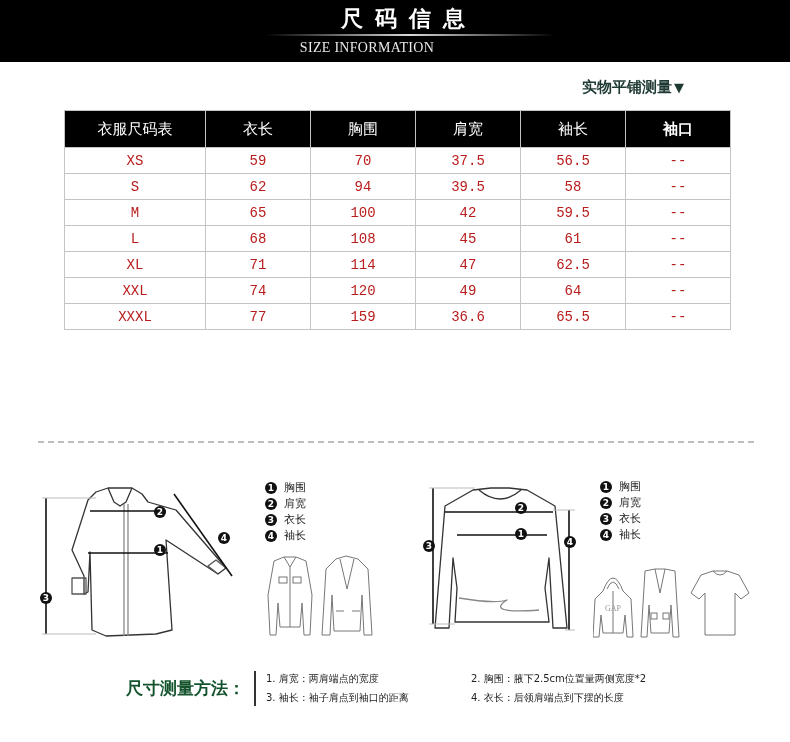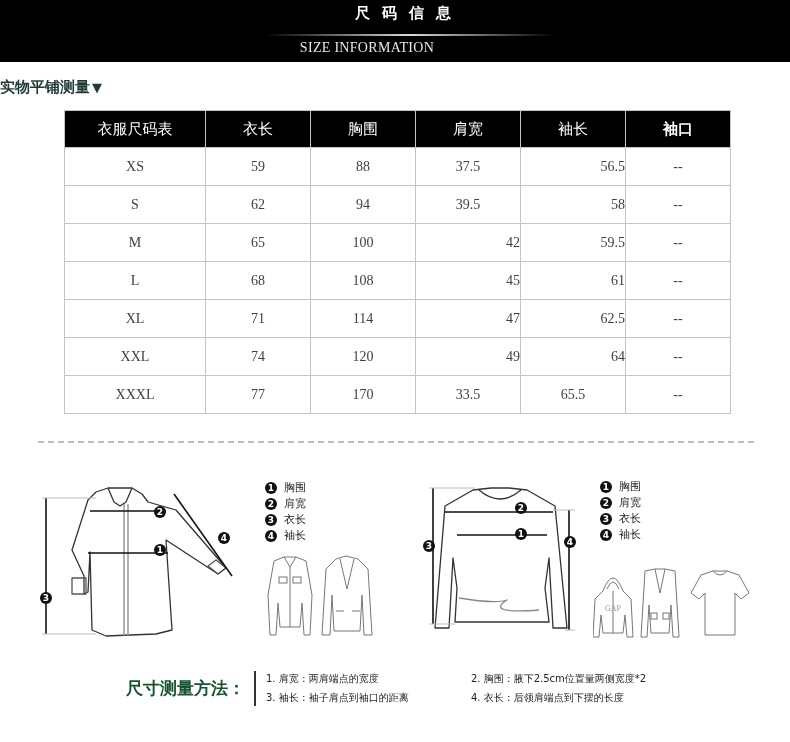--- a/index.html
+++ b/index.html
@@ -7,58 +7,58 @@
   body { position: relative; font-family: "DejaVu Sans", sans-serif; color: #222; }
 
   
   .banner {
     position: absolute; left: 0; top: 0; width: 790px; height: 62px;
     background: #000;
   }
   .banner-cn {
     position: absolute; left: 0; width: 790px; top: 4px; text-align: center;
     color: #fff; font-family: "DejaVu Sans", sans-serif; font-weight: bold;
-    font-size: 15px; letter-spacing: 12px; padding-left: 28px;
+    font-size: 22px; letter-spacing: 12px; padding-left: 28px;
   }
   .banner-line {
     position: absolute; left: 265px; top: 34px; width: 290px; height: 2px;
     background: linear-gradient(to right, rgba(255,255,255,0), #d9d9d9 50%, rgba(255,255,255,0));
   }
   .banner-en {
     position: absolute; left: 0; width: 734px; top: 40px; text-align: center;
     color: #e8e8e8; font-family: "Liberation Serif", serif; font-size: 14px;
     letter-spacing: 0.3px;
   }
 
   
   .subtitle {
-    position: absolute; left: 0; width: 684px; top: 78px; text-align: left;
+    position: absolute; left: 0; width: 684px; top: 78px; text-align: right;
     color: #1f3a35; font-weight: bold; font-size: 15px;
     font-family: "DejaVu Sans", sans-serif;
   }
   .subtitle .tri { font-size: 13px; margin-left: 2px; color: #1f3a35; }
 
   
   table.size-table {
     position: absolute; left: 64px; top: 110px; width: 666px;
     border-collapse: collapse; table-layout: fixed;
   }
   .size-table th, .size-table td {
     border: 1px solid #c4c4c4; text-align: center; vertical-align: middle;
   }
   .size-table th {
     background: #000; color: #fff; height: 37px; font-weight: normal;
     font-size: 15px; font-family: "DejaVu Sans", sans-serif;
   }
   .size-table th.bold { font-weight: bold; }
   .size-table td {
-    height: 38px; font-family: Liberation Serif, serif;
-    font-size: 14px; color: #404040;
-  }
-  .size-table td.left { text-align: right; }
+    height: 26px; font-family: Liberation Mono, monospace;
+    font-size: 14px; color: #b91c1c;
+  }
+  .size-table td.left { text-align: center; }
 
   
   .dashed {
     position: absolute; left: 38px; top: 441px; width: 716px; height: 0;
     border-top: 2px dashed #bdbdbd;
   }
 
   
   .illus { position: absolute; }
   .legend {
@@ -112,21 +112,21 @@
       <th>胸围</th>
       <th>肩宽</th>
       <th>袖长</th>
       <th class="bold">袖口</th>
     </tr>
   </thead>
   <tbody>
     <tr>
       <td>XS</td>
       <td>59</td>
-      <td>88</td>
+      <td>70</td>
       <td>37.5</td>
       <td class="left">56.5</td>
       <td>--</td>
     </tr>
     <tr>
       <td>S</td>
       <td>62</td>
       <td>94</td>
       <td>39.5</td>
       <td class="left">58</td>
@@ -160,22 +160,22 @@
       <td>XXL</td>
       <td>74</td>
       <td>120</td>
       <td class="left">49</td>
       <td class="left">64</td>
       <td>--</td>
     </tr>
     <tr>
       <td>XXXL</td>
       <td>77</td>
-      <td>170</td>
-      <td>33.5</td>
+      <td>159</td>
+      <td>36.6</td>
       <td>65.5</td>
       <td>--</td>
     </tr>
   </tbody>
 </table>
 
 <div class="dashed"></div>
 
 <svg class="illus" style="left:36px; top:480px;" width="230" height="162" viewBox="0 0 230 162">
   <g fill="none" stroke="#333" stroke-width="1.3" stroke-linejoin="round">

